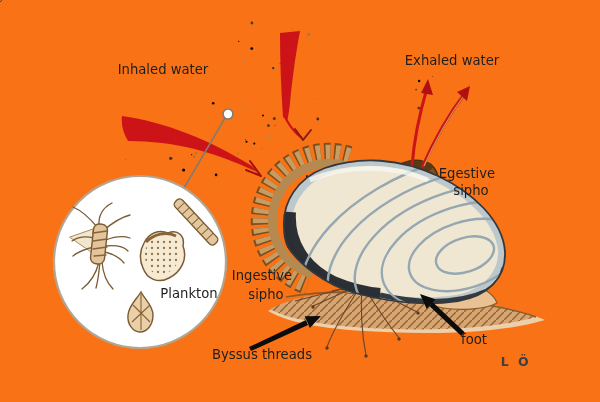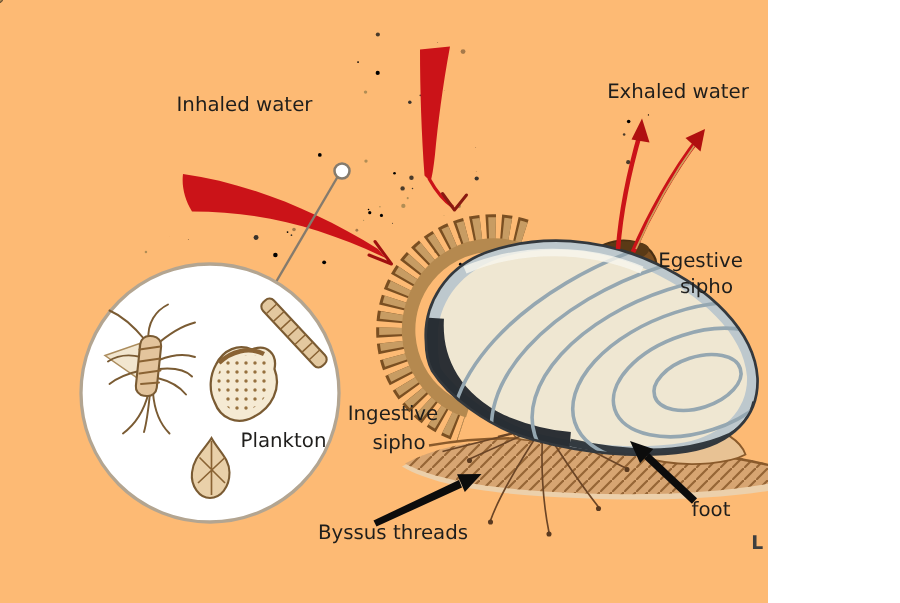--- a/index.html
+++ b/index.html
@@ -1,16 +1,16 @@
 <!DOCTYPE html>
 <html><head>
 <meta charset="utf-8">
 <style>
   html,body{margin:0;padding:0;background:#fff;}
-  .stage{position:relative;width:512px;height:402px;background:#fdba74;overflow:hidden;
+  .stage{position:relative;width:600px;height:402px;background:#f97316;overflow:hidden;
          font-family:"DejaVu Sans","Liberation Sans",sans-serif;}
   svg{display:block}
   .lbl{font:13.2px "DejaVu Sans","Liberation Sans",sans-serif;fill:#1f1e1c;}
   .sig{font:bold 12.5px "DejaVu Sans","Liberation Sans",sans-serif;fill:#3f3f3f;letter-spacing:2.5px;}
 </style>
 </head>
 <body>
 
 <div class="stage">
 <svg width="600" height="402" viewBox="0 0 600 402">

